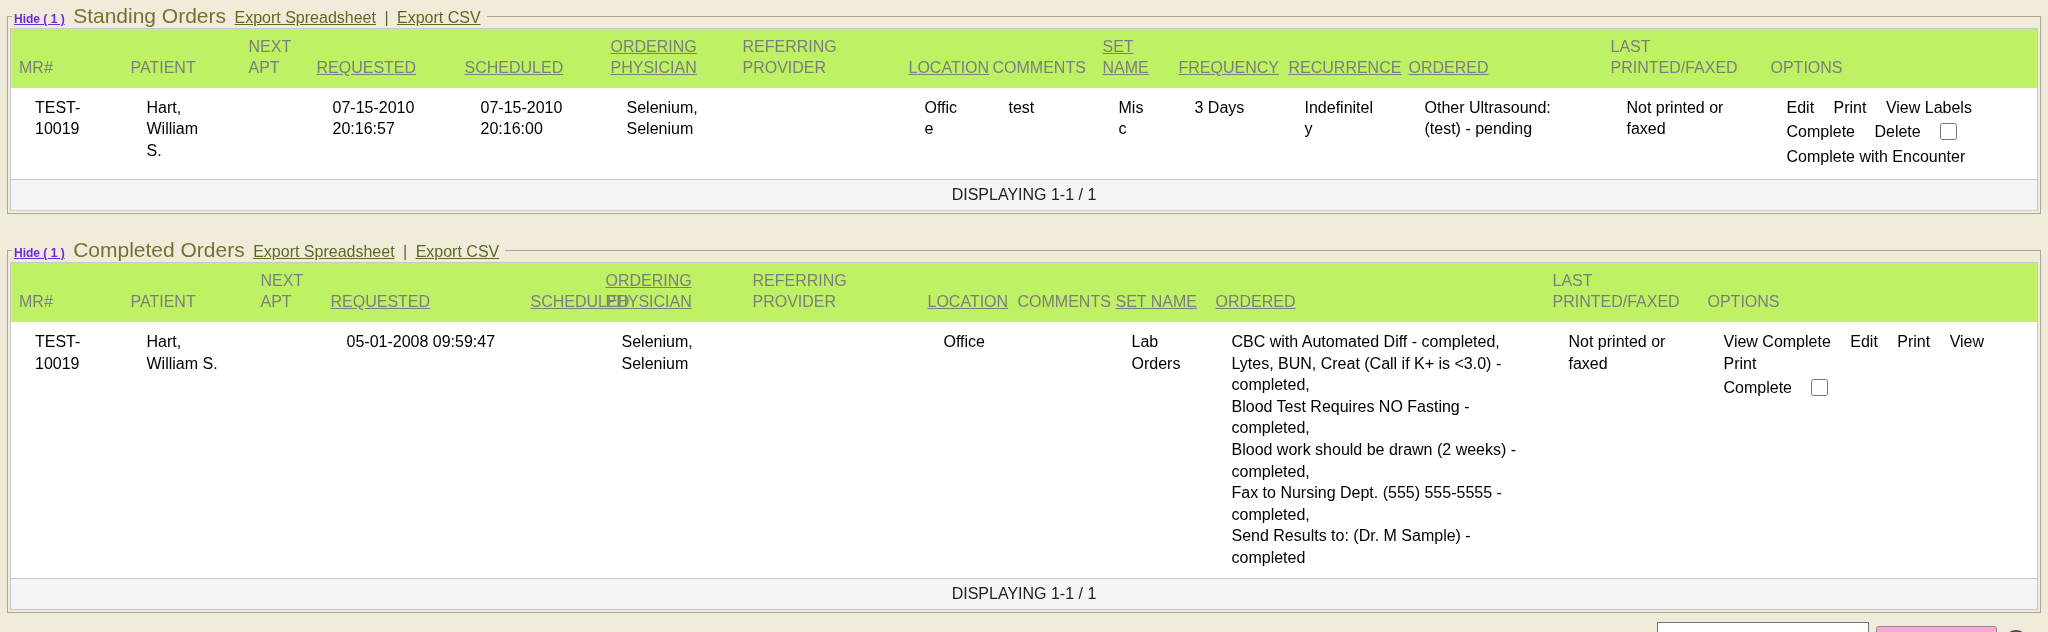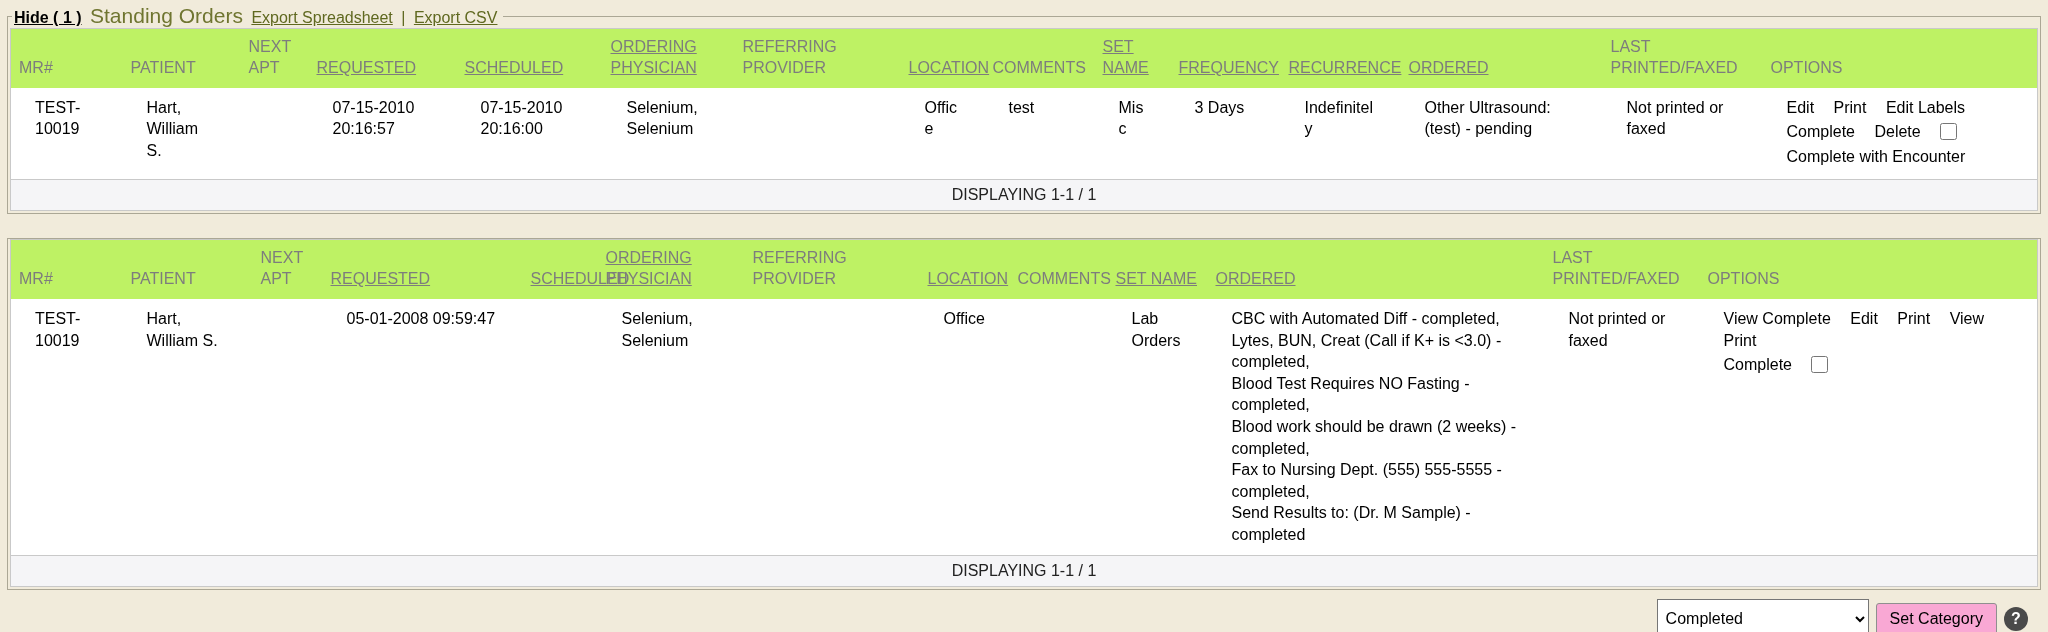--- a/index.html
+++ b/index.html
@@ -17,24 +17,24 @@
     padding: 0 2px 2px 2px;
     margin: 0;
   }
   fieldset.orders-section + fieldset.orders-section { margin-top: 24px; }
   legend.section-legend {
     padding: 0 6px 0 2px;
     margin-left: 2px;
     white-space: nowrap;
   }
   .hide-link {
-    color: #000000;
+    color: #6d28d9;
     font-weight: bold;
     text-decoration: underline;
-    font-size: 16px;
+    font-size: 12px;
     cursor: pointer;
   }
   .section-title {
     color: #6F7530;
     font-size: 21px;
     margin: 0 4px;
   }
   .export-link {
     color: #5F681F;
     text-decoration: underline;
@@ -192,21 +192,21 @@
           <td>test</td>
           <td>Misc</td>
           <td>3 Days</td>
           <td>Indefinitely</td>
           <td>Other Ultrasound: (test) - pending</td>
           <td>Not printed or faxed</td>
           <td>
             <div class="opt-line">
               <span class="opt-link">Edit</span>
               <span class="opt-link">Print</span>
-              <span class="opt-link">Edit Labels</span>
+              <span class="opt-link">View Labels</span>
             </div>
             <div class="opt-line">
               <span class="opt-link">Complete</span>
               <span class="opt-link">Delete</span>
               <input type="checkbox" class="opt-check" style="">
             </div>
             <div class="opt-line">
               <span class="opt-link">Complete with Encounter</span>
             </div>
           </td>
@@ -214,20 +214,27 @@
       </tbody>
       <tfoot>
         <tr>
           <td colspan="15">DISPLAYING 1-1 / 1</td>
         </tr>
       </tfoot>
     </table>
   </fieldset>
 
   <fieldset class="orders-section">
+    <legend class="section-legend">
+      <span class="hide-link">Hide ( 1 )</span>
+      <span class="section-title">Completed Orders</span>
+      <span class="export-link">Export Spreadsheet</span>
+      <span class="legend-sep">|</span>
+      <span class="export-link">Export CSV</span>
+    </legend>
 
     <table class="orders-table">
       <colgroup>
         <col style="width:112px">
           <col style="width:130px">
           <col style="width:70px">
         <col style="width:200px">
           <col style="width:75px">
           <col style="width:147px">
         <col style="width:175px">

